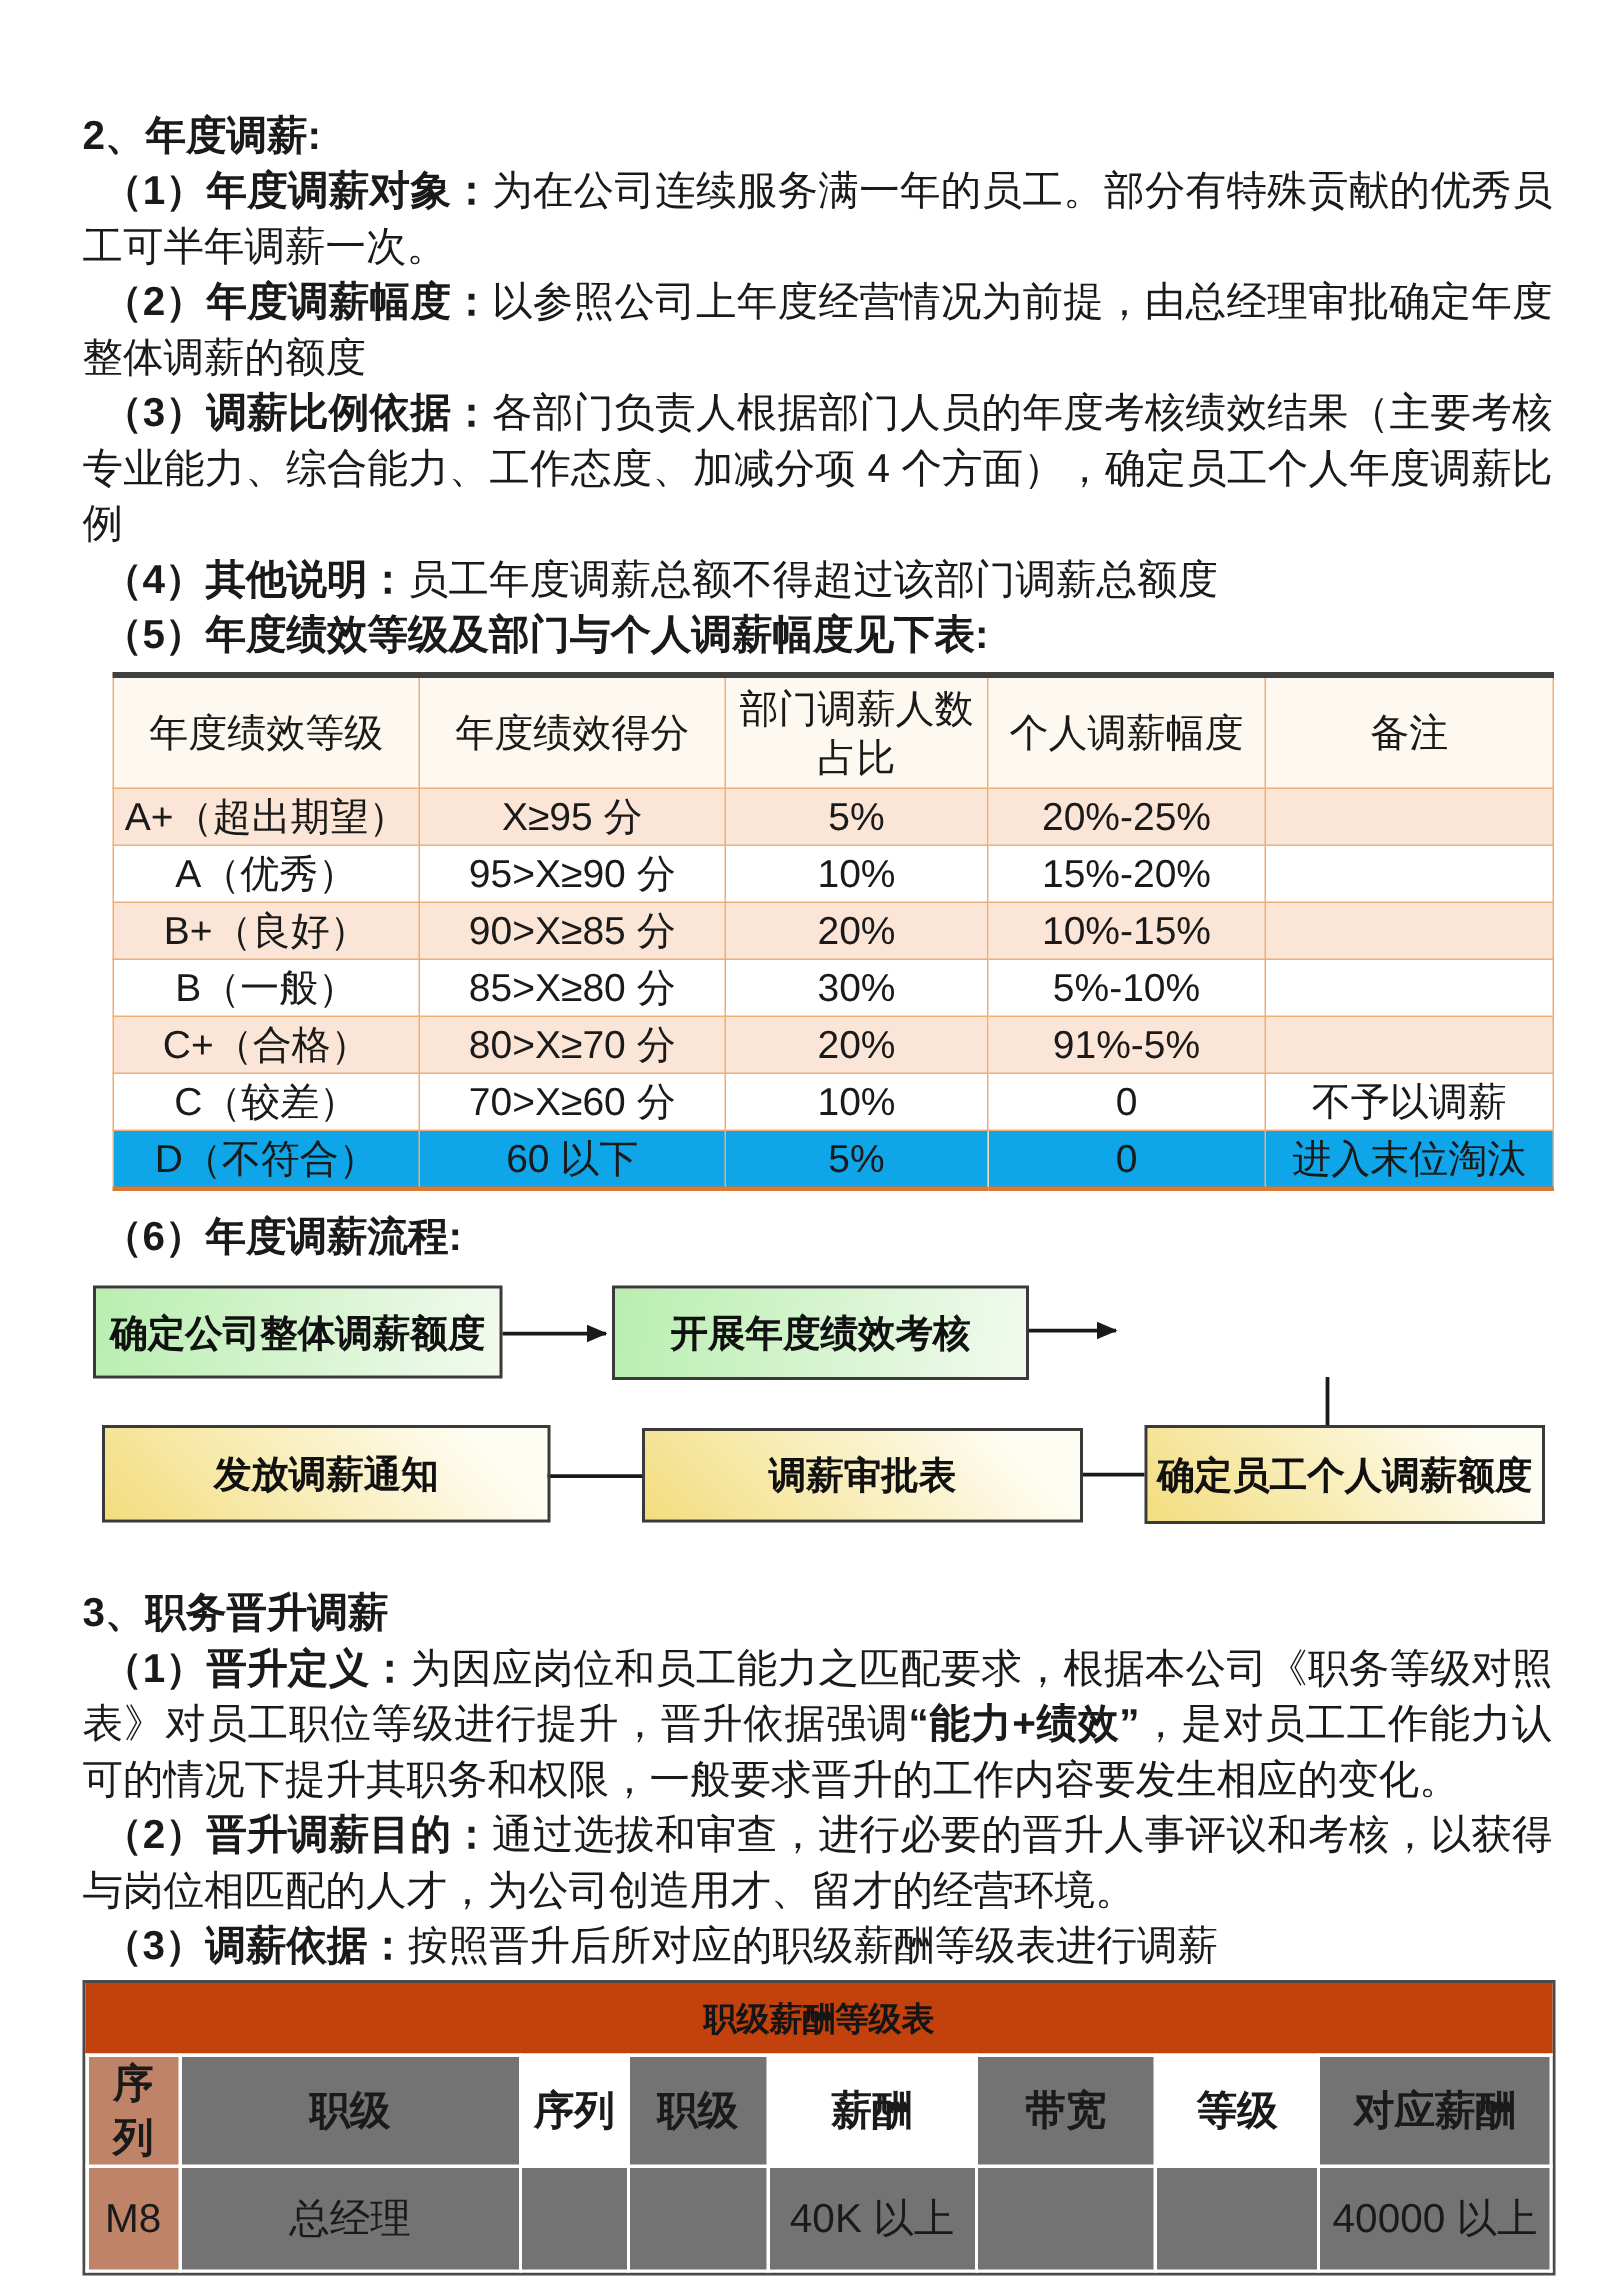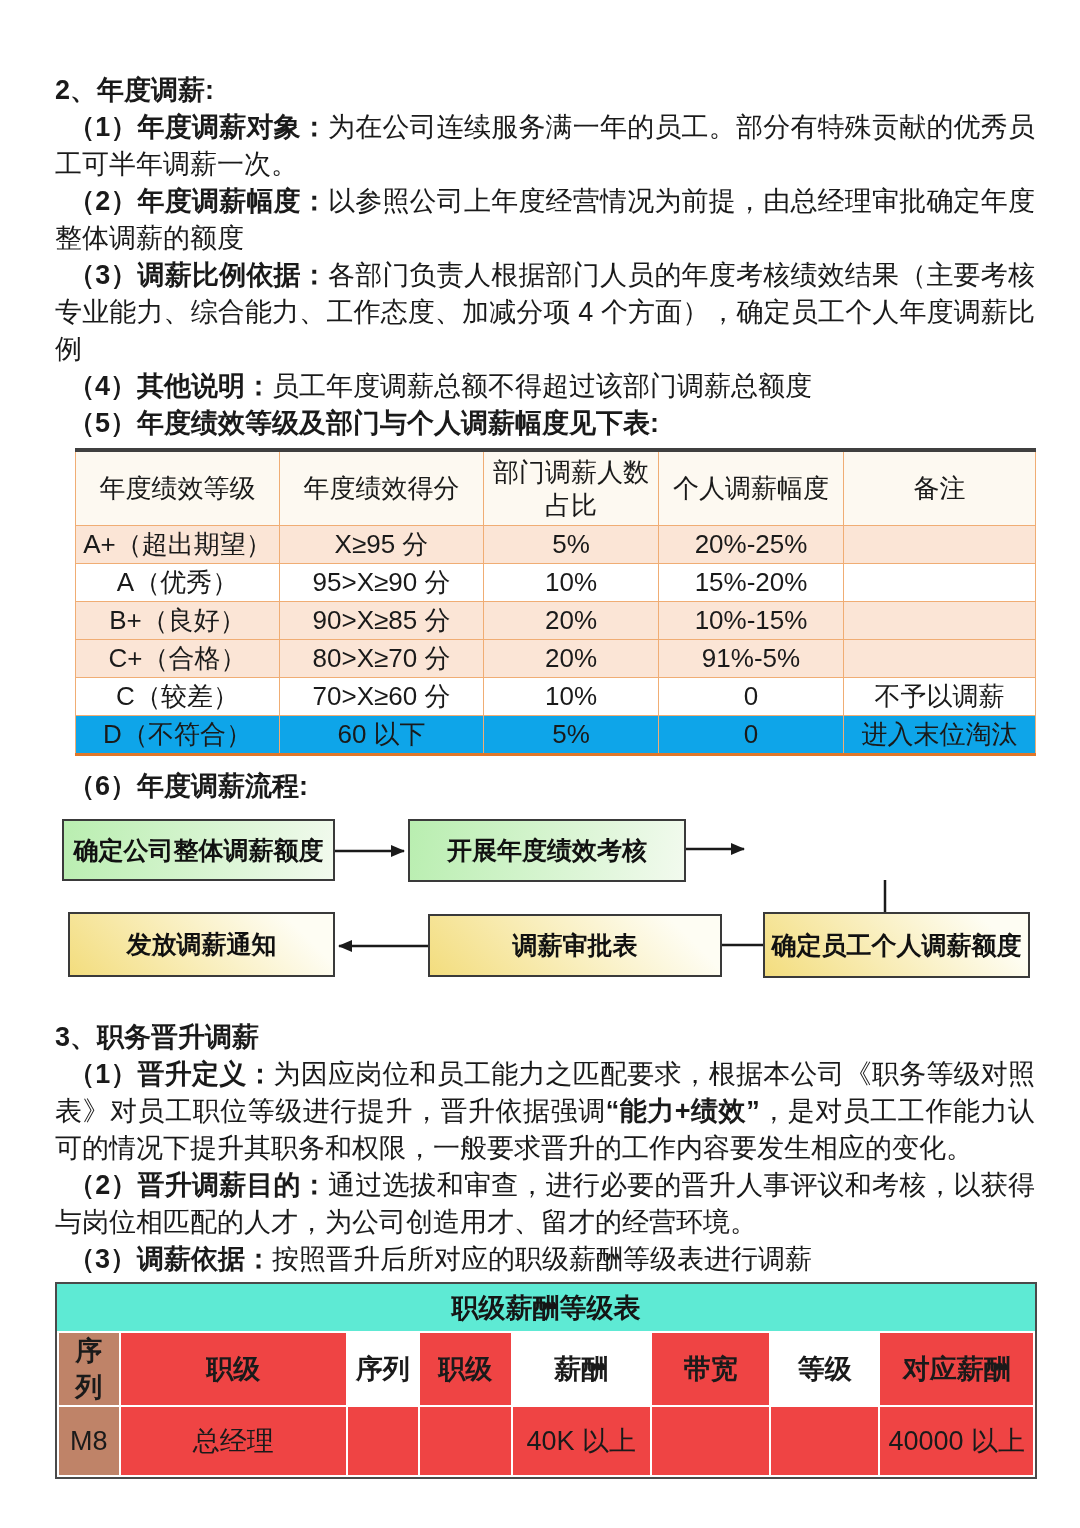--- a/index.html
+++ b/index.html
@@ -39,36 +39,36 @@
     display:flex;align-items:center;justify-content:center;
     font-size:25px;font-weight:700;color:#111;
   }
   .g{background:linear-gradient(100deg,#b9eeb0 0%,#f2faee 100%);}
   .y{background:linear-gradient(45deg,#f3dd7e 0%,#fefdf3 85%);}
   .fb1{left:62px;top:0;width:273px;height:62px;}
   .fb2{left:408px;top:0;width:278px;height:63px;}
   .fb3{left:748px;top:0;width:266px;height:61px;}
   .fb4{left:763px;top:93px;width:267px;height:66px;}
   .fb5{left:428px;top:95px;width:294px;height:63px;}
-  .fb6{left:68px;top:93px;width:267px;height:65px;}
+  .fb6{left:68px;top:93px;width:299px;height:65px;}
 
   
   .salary-wrap{border:2px solid #4a4a4a;width:982px;box-sizing:border-box;margin-top:4px;}
   .salary-title{
-    background:#5eead4;height:47px;display:flex;align-items:center;justify-content:center;
-    font-size:27px;font-weight:700;color:#151515;
+    background:#c2410c;height:47px;display:flex;align-items:center;justify-content:center;
+    font-size:22px;font-weight:700;color:#151515;
   }
   table.salary{border-collapse:collapse;width:100%;table-layout:fixed;font-size:27px;}
   table.salary th, table.salary td{
     border:2px solid #ffffff;text-align:center;vertical-align:middle;padding:0 4px;overflow:hidden;
   }
   table.salary th{height:50px;font-weight:700;}
   table.salary td{height:68px;font-weight:400;}
   .bg-brown{background:#bf8368;}
-  .bg-peach{background:#ef4444;margin-top:20px;}
+  .bg-peach{background:#737373;margin-top:20px;}
   .bg-white{background:#ffffff;}
 </style>
 </head>
 <body>
 
 <div class="content">
 
   <p class="heading">2、年度调薪:</p>
 
   <p class="para"><span class="b">（1）年度调薪对象：</span><span>为在公司连续服务满一年的员工。部分有特殊贡献的优秀员工可半年调薪一次。</span></p>
@@ -109,20 +109,27 @@
       <td>95&gt;X≥90 分</td>
       <td>10%</td>
       <td>15%-20%</td>
       <td></td>
     </tr>
     <tr class="peach">
       <td>B+（良好）</td>
       <td>90&gt;X≥85 分</td>
       <td>20%</td>
       <td>10%-15%</td>
+      <td></td>
+    </tr>
+    <tr class="white">
+      <td>B（一般）</td>
+      <td>85&gt;X≥80 分</td>
+      <td>30%</td>
+      <td>5%-10%</td>
       <td></td>
     </tr>
     <tr class="peach">
       <td>C+（合格）</td>
       <td>80&gt;X≥70 分</td>
       <td>20%</td>
       <td>91%-5%</td>
       <td></td>
     </tr>
     <tr class="white">

